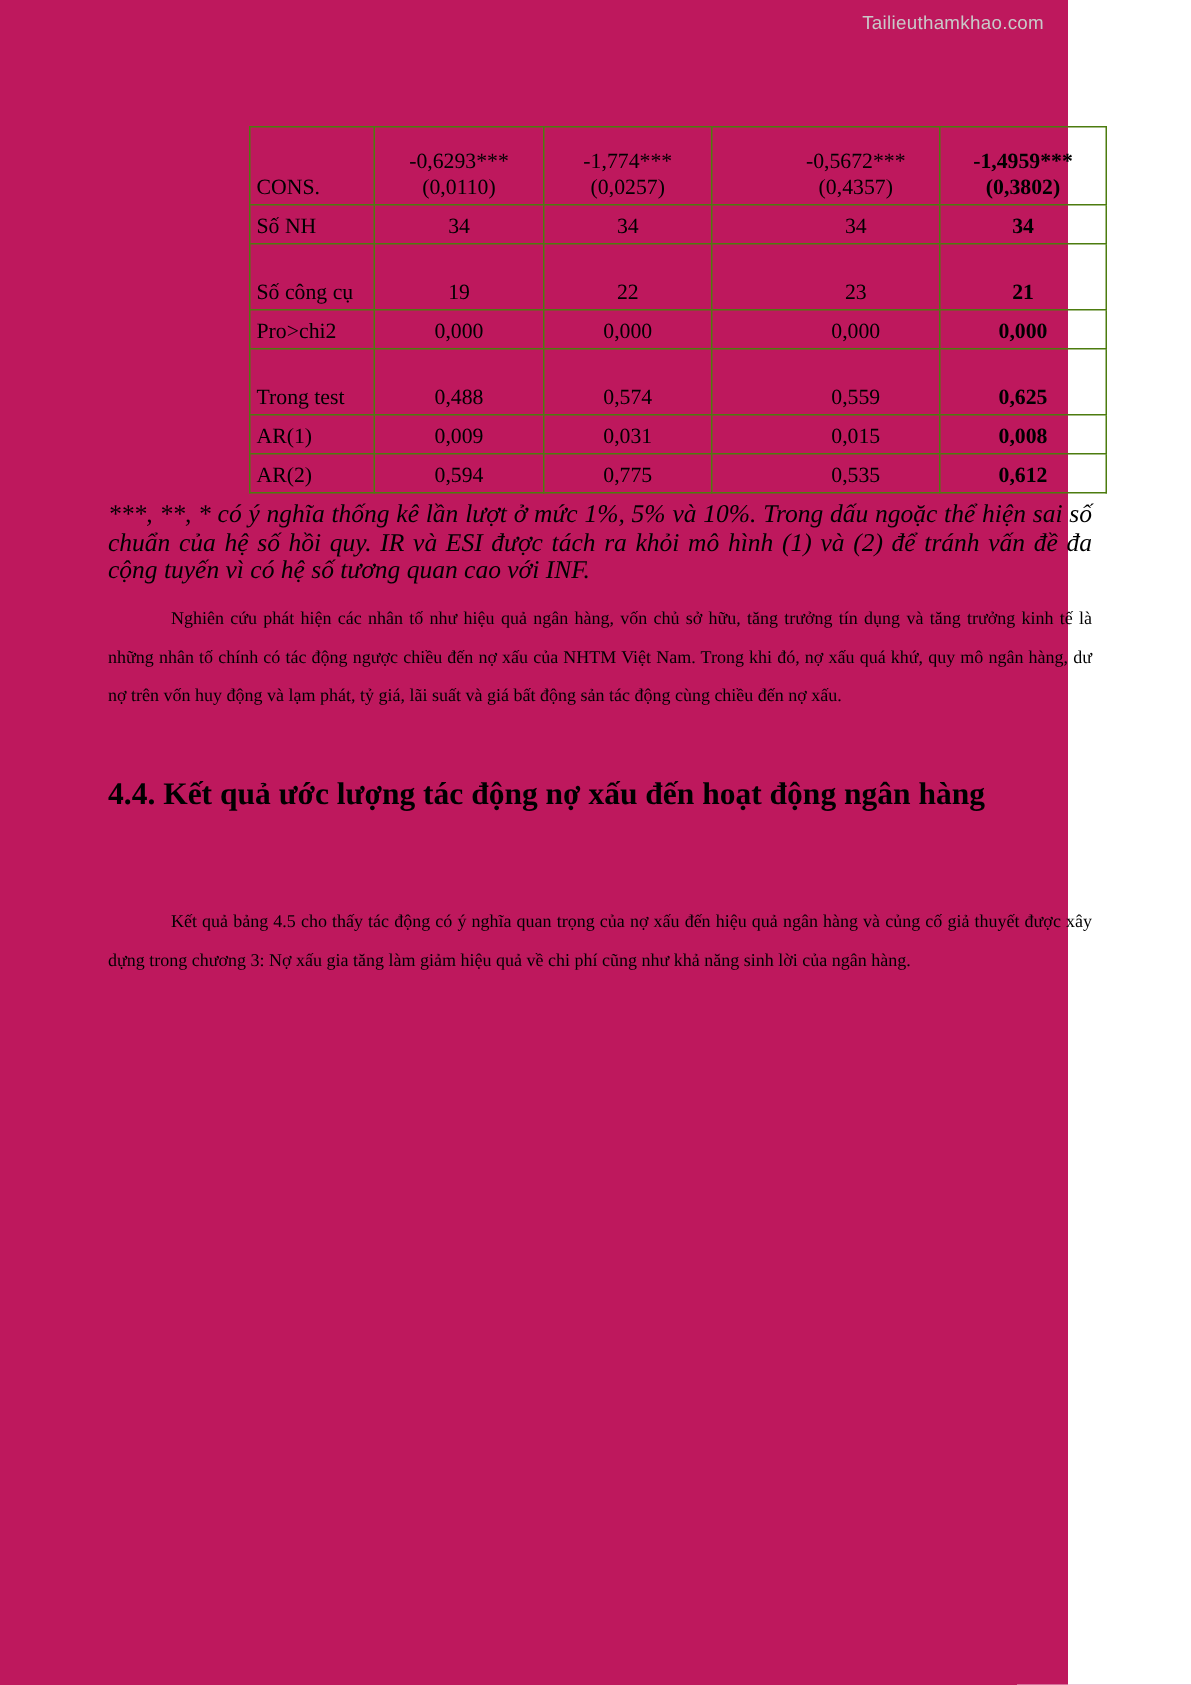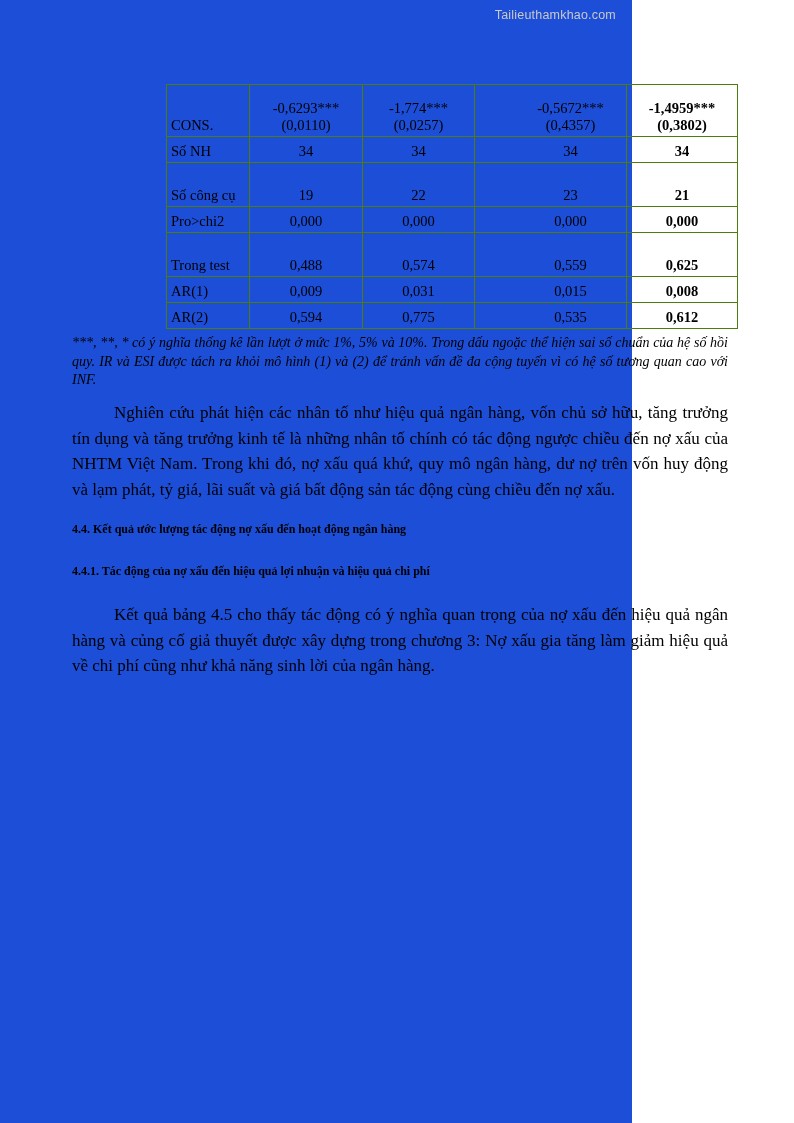--- a/index.html
+++ b/index.html
@@ -14,23 +14,23 @@
     position: relative;
     overflow: hidden;
     font-family: "Liberation Serif", "DejaVu Serif", serif;
     color: #000000;
     -webkit-font-smoothing: antialiased;
   }
 
   .page {
     position: absolute;
     top: 0; left: 0;
-    width: 632px;
+    width: 712px;
     height: 1123px;
-    background: #1d4ed8;
+    background: #be185d;
   }
 
   
   .watermark {
     position: absolute;
     top: 8px;
     right: 16px;
     font-family: "Liberation Sans", "DejaVu Sans", sans-serif;
     font-size: 12.5px;
     letter-spacing: 0.2px;
@@ -89,47 +89,47 @@
   .mid  { height: 40px; }
   .short{ height: 22px; }
 
   
   .footnote {
     position: absolute;
     left: 72px;
     top: 334px;
     width: 656px;
     font-style: italic;
-    font-size: 14px;
+    font-size: 17px;
     line-height: 18.5px;
     text-align: justify;
     text-align-last: left;
   }
 
   
   .para {
     position: absolute;
     left: 72px;
     width: 656px;
-    font-size: 17px;
+    font-size: 12px;
     line-height: 25.5px;
     text-align: justify;
     text-align-last: left;
     text-indent: 42px;
   }
   .para-1 { top: 400px; }
   .para-2 { top: 602px; }
 
   
   .heading {
     position: absolute;
     left: 72px;
     width: 656px;
     font-weight: bold;
-    font-size: 12px;
+    font-size: 21px;
     line-height: 22px;
     text-indent: 0;
   }
   .heading-44   { top: 518px; }
   .heading-441  { top: 560px; }
 </style>
 </head>
 <body>
 
 <div class="page">
@@ -211,17 +211,16 @@
       </tbody>
     </table>
   </div>
 
   <div class="footnote">***, **, * có ý nghĩa thống kê lần lượt ở mức 1%, 5% và 10%. Trong dấu ngoặc thể hiện sai số chuẩn của hệ số hồi quy. IR và ESI được tách ra khỏi mô hình (1) và (2) để tránh vấn đề đa cộng tuyến vì có hệ số tương quan cao với INF.</div>
 
   <div class="para para-1">Nghiên cứu phát hiện các nhân tố như hiệu quả ngân hàng, vốn chủ sở hữu, tăng trưởng tín dụng và tăng trưởng kinh tế là những nhân tố chính có tác động ngược chiều đến nợ xấu của NHTM Việt Nam. Trong khi đó, nợ xấu quá khứ, quy mô ngân hàng, dư nợ trên vốn huy động và lạm phát, tỷ giá, lãi suất và giá bất động sản tác động cùng chiều đến nợ xấu.</div>
 
   <div class="heading heading-44">4.4. Kết quả ước lượng tác động nợ xấu đến hoạt động ngân hàng</div>
 
-  <div class="heading heading-441">4.4.1. Tác động của nợ xấu đến hiệu quả lợi nhuận và hiệu quả chi phí</div>
 
   <div class="para para-2">Kết quả bảng 4.5 cho thấy tác động có ý nghĩa quan trọng của nợ xấu đến hiệu quả ngân hàng và củng cố giả thuyết được xây dựng trong chương 3: Nợ xấu gia tăng làm giảm hiệu quả về chi phí cũng như khả năng sinh lời của ngân hàng.</div>
 
 </div>
 
 </body></html>

